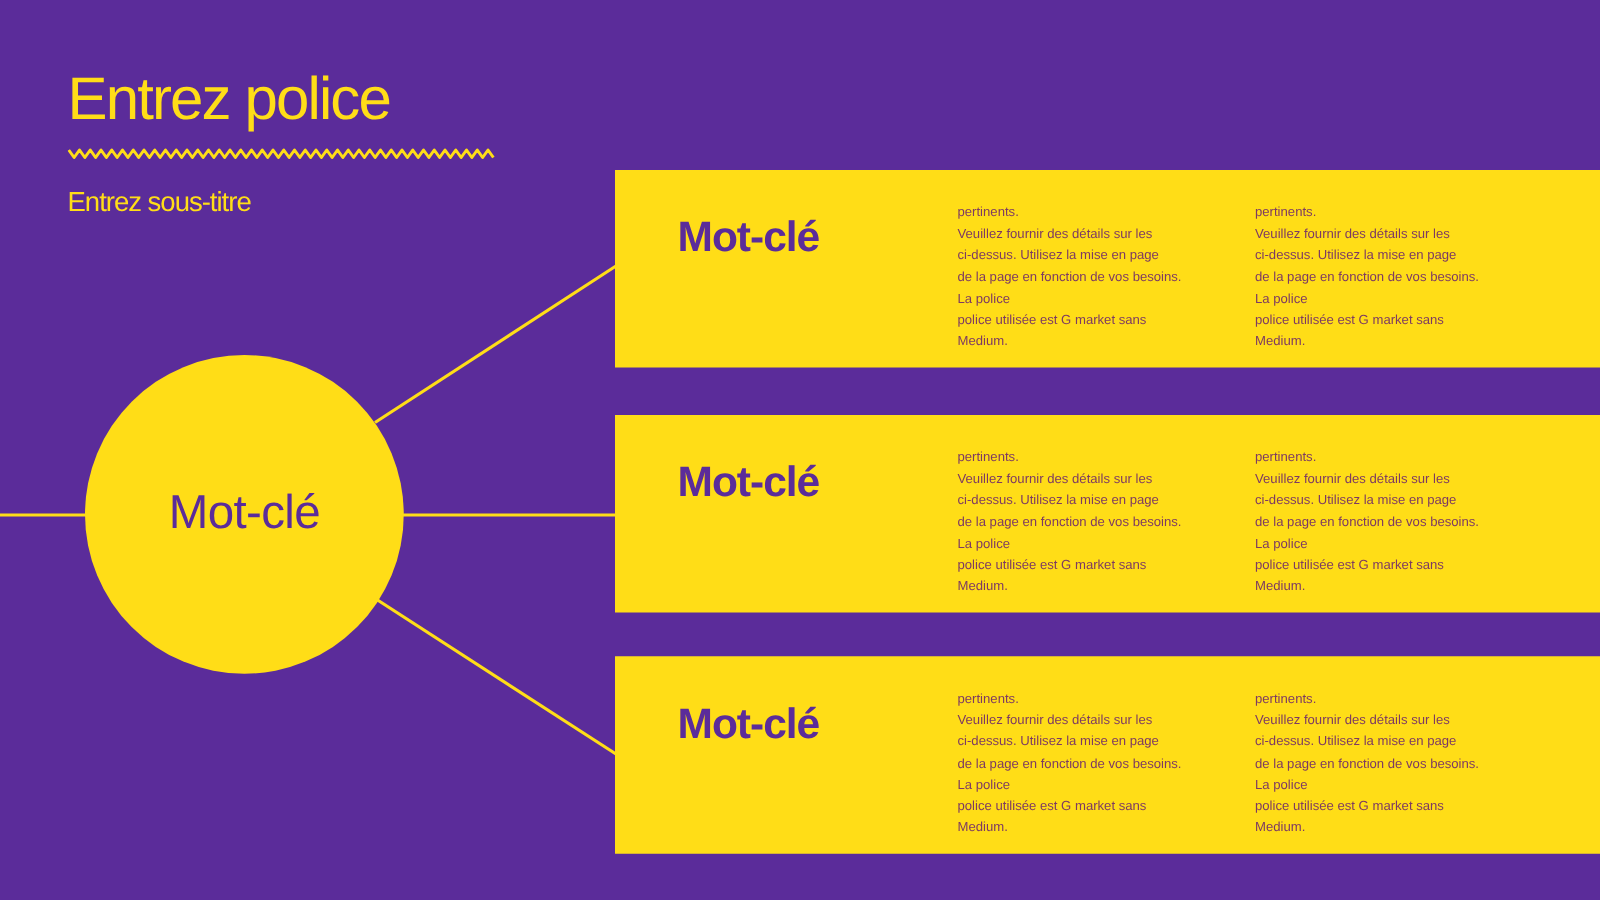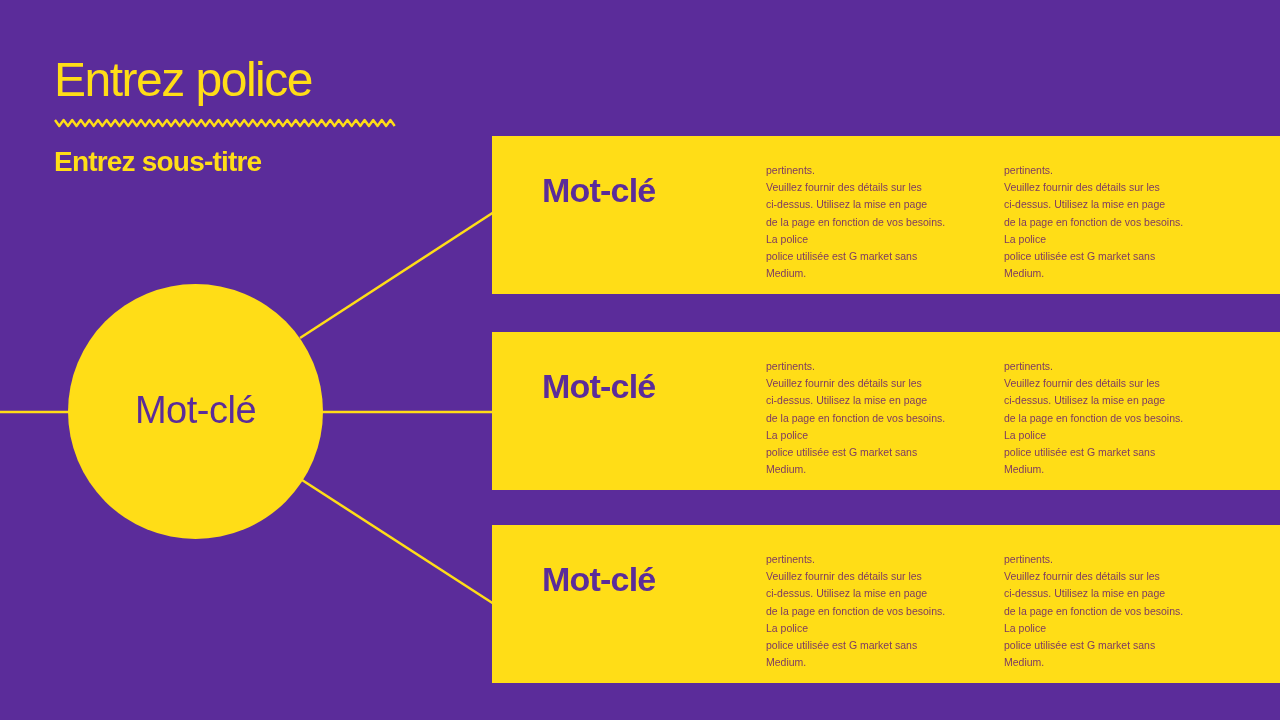--- a/index.html
+++ b/index.html
@@ -10,22 +10,22 @@
       font-family: "Liberation Sans", "DejaVu Sans", sans-serif;
     }
     .title {
       position: absolute; left: 54px; top: 50px;
       font-size: 48px; color: #ffdd17; letter-spacing: -1.5px;
       line-height: 60px; white-space: nowrap;
     }
     .zigzag { position: absolute; left: 54px; top: 116px; }
     .subtitle {
       position: absolute; left: 54px; top: 146px;
-      font-size: 28px; color: #ffdd17; letter-spacing: -0.8px;
-      line-height: 32px; white-space: nowrap; font-weight: bold;
+      font-size: 22px; color: #ffdd17; letter-spacing: -0.8px;
+      line-height: 32px; white-space: nowrap;
     }
     .connectors { position: absolute; left: 0; top: 0; }
     .hub {
       position: absolute; left: 68px; top: 284px;
       width: 255px; height: 255px; border-radius: 50%;
       background: #ffdd17;
       display: flex; align-items: center; justify-content: center;
     }
     .hub-label {
       font-size: 38px; color: #5b2c9a; letter-spacing: -0.5px;

